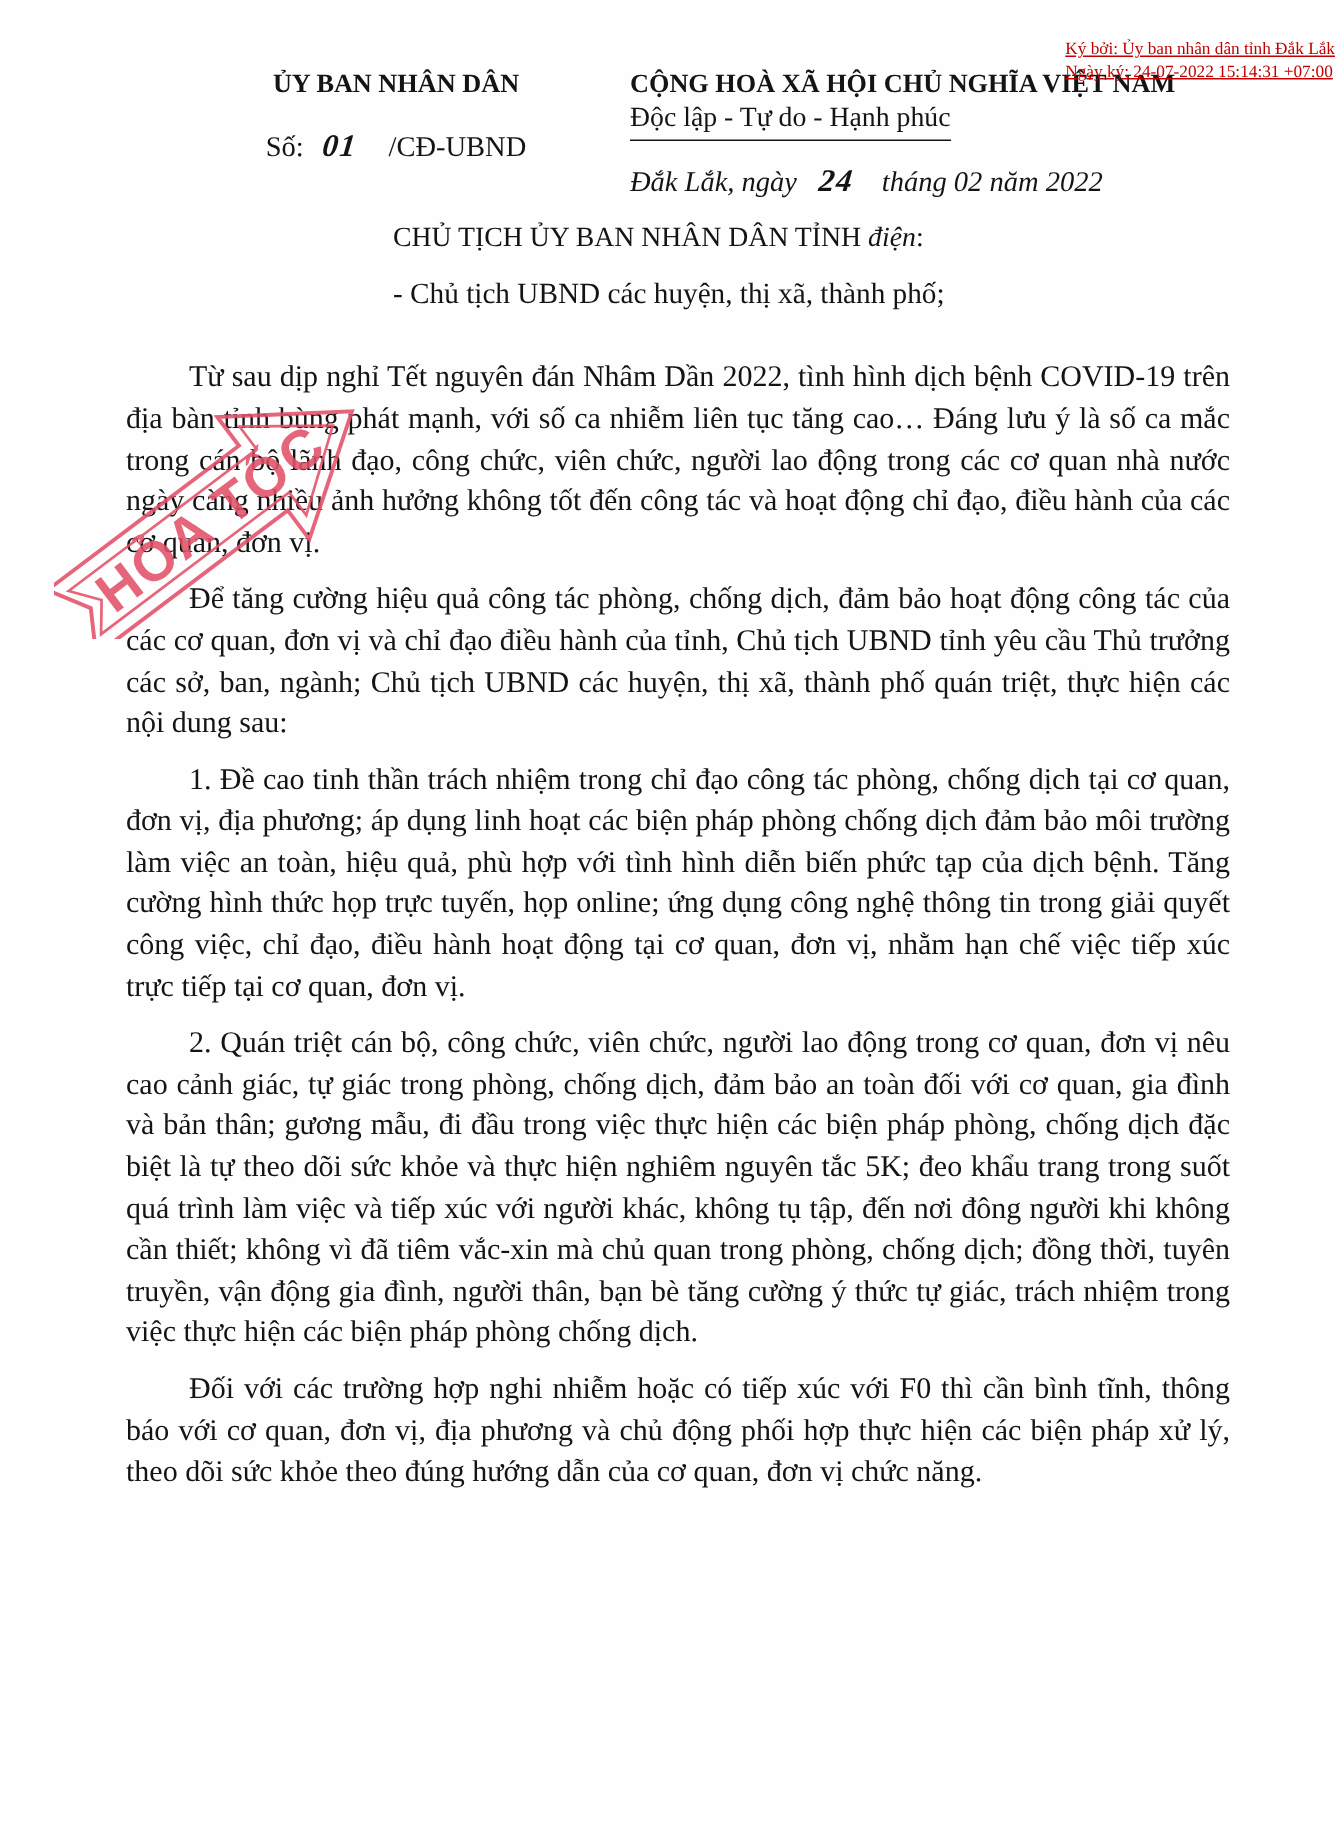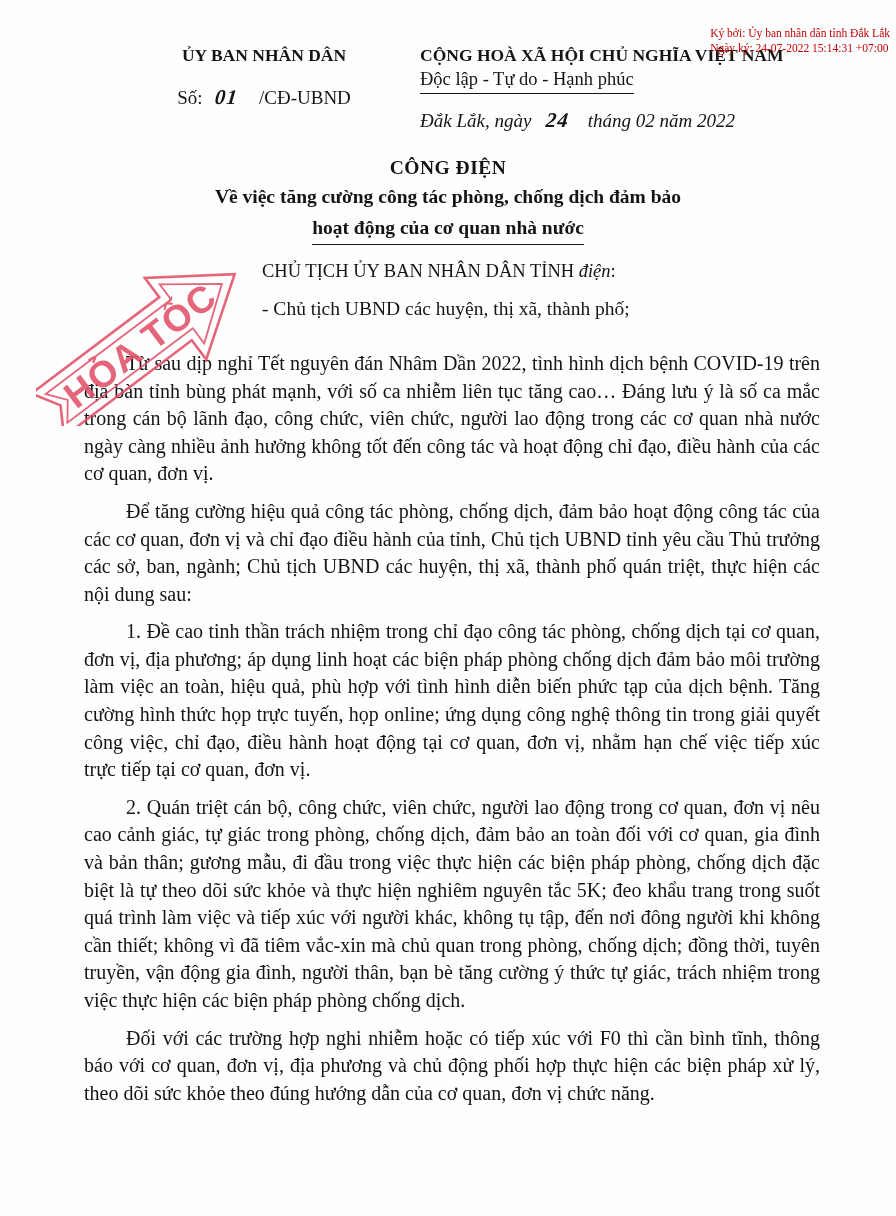--- a/index.html
+++ b/index.html
@@ -8,21 +8,21 @@
     width:896px;height:1216px;
     background:#fffefe;
     overflow:hidden;
     font-family:"Liberation Serif","DejaVu Serif",serif;
     color:#141414;
   }
   
   .sig{
     position:absolute;top:26px;right:6px;
     font-size:11.5px;line-height:1.3;
-    color:#c00000;text-align:left;
+    color:#c00000;text-align:left;text-decoration:underline;
   }
   
   .header{
     display:flex;
     padding:44px 64px 0 108px;
     box-sizing:border-box;
   }
   .h-left{width:312px;text-align:center;}
   .h-right{flex:1;text-align:left;}
   .h-bold{font-weight:bold;font-size:17.5px;line-height:1.32;}
@@ -79,25 +79,20 @@
       <div class="h-bold">CỘNG HOÀ XÃ HỘI CHỦ NGHĨA VIỆT NAM</div>
       <div class="motto"><span class="uline">Độc lập - Tự do - Hạnh phúc</span></div>
       <div class="date-line">
         <span>Đắk Lắk, ngày</span>
         <span class="hand gap-l gap-r">24</span>
         <span>tháng 02 năm 2022</span>
       </div>
     </div>
   </div>
 
-  <div class="title-block">
-    <div class="title-main">CÔNG ĐIỆN</div>
-    <div class="title-sub">Về việc tăng cường công tác phòng, chống dịch đảm bảo</div>
-    <div class="title-sub"><span class="uline">hoạt động của cơ quan nhà nước</span></div>
-  </div>
 
   <div class="stamp">
     <svg width="220" height="170" viewBox="0 0 220 170">
       <g transform="translate(106,88) rotate(-37)" stroke="#e25068" fill="none" opacity="0.88">
         <path d="M -118,-27 L 42,-27 L 42,-51 L 116,0 L 42,51 L 42,27 L -118,27 L -102,0 Z" stroke-width="2.6"></path>
         <path d="M -107,-18 L 50,-18 L 50,-37 L 100,0 L 50,37 L 50,18 L -107,18 L -93,0 Z" stroke-width="1.8"></path>
         <text x="-92" y="13" font-family="Liberation Sans, sans-serif" font-size="37" font-weight="bold" letter-spacing="1.5" fill="#e25068" stroke="none">HỎA TỐC</text>
       </g>
     </svg>
   </div>

